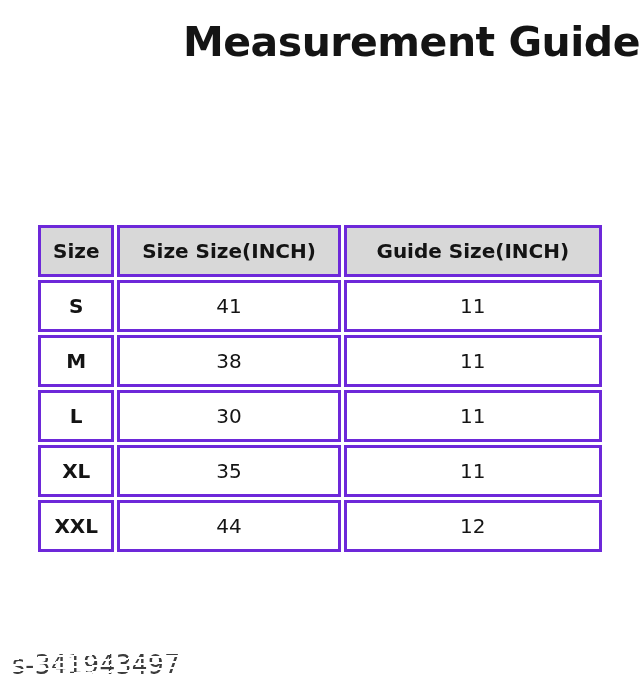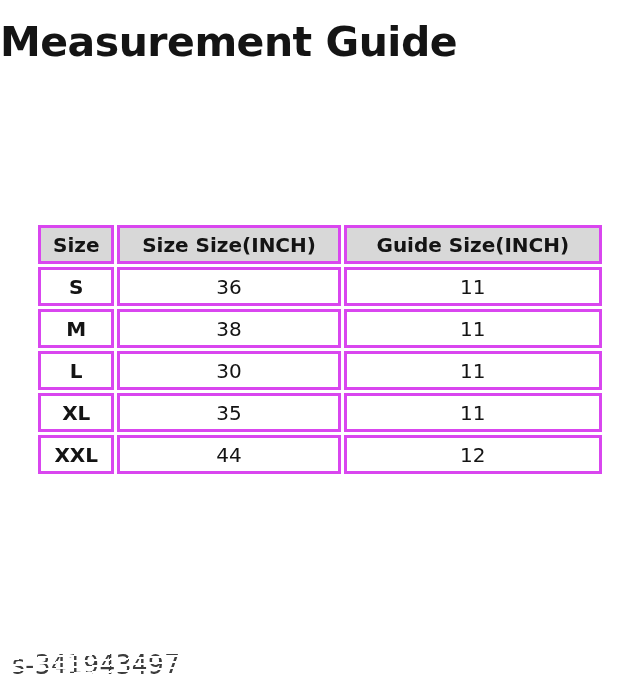--- a/index.html
+++ b/index.html
@@ -8,36 +8,36 @@
     width: 640px; height: 690px;
     font-family: "DejaVu Sans", "Liberation Sans", sans-serif;
     position: relative; overflow: hidden;
   }
   .canvas {
     position: absolute; left: 0; top: 0;
     width: 640px; height: 690px; background: #ffffff;
   }
   .title {
     position: absolute; left: 0; top: 18px; width: 640px;
-    text-align: left;
+    text-align: right;
     font-size: 41px; font-weight: 700; color: #141414;
     letter-spacing: -0.5px;
   }
   table.size-table {
     position: absolute; left: 35px; top: 222px;
     width: 570px;
     border-collapse: separate;
     border-spacing: 3px;
     table-layout: fixed;
   }
   table.size-table td, table.size-table th {
-    border: 3px solid #d946ef;
+    border: 3px solid #6d28d9;
     background: #ffffff;
     text-align: center; vertical-align: middle;
-    height: 39px;
+    height: 52px;
     font-size: 20px; color: #141414;
     overflow: hidden; white-space: nowrap;
   }
   table.size-table th {
     background: #d8d8d8;
     font-weight: 700;
     font-size: 20px;
   }
   .col-size   { width: 74px; }
   .col-bust   { width: 216px; }
@@ -79,21 +79,21 @@
     <thead>
       <tr>
         <th>Size</th>
         <th>Size Size(INCH)</th>
         <th>Guide Size(INCH)</th>
       </tr>
     </thead>
     <tbody>
       <tr>
         <td class="size-label">S</td>
-        <td>36</td>
+        <td>41</td>
         <td>11</td>
       </tr>
       <tr>
         <td class="size-label">M</td>
         <td>38</td>
         <td>11</td>
       </tr>
       <tr>
         <td class="size-label">L</td>
         <td>30</td>

